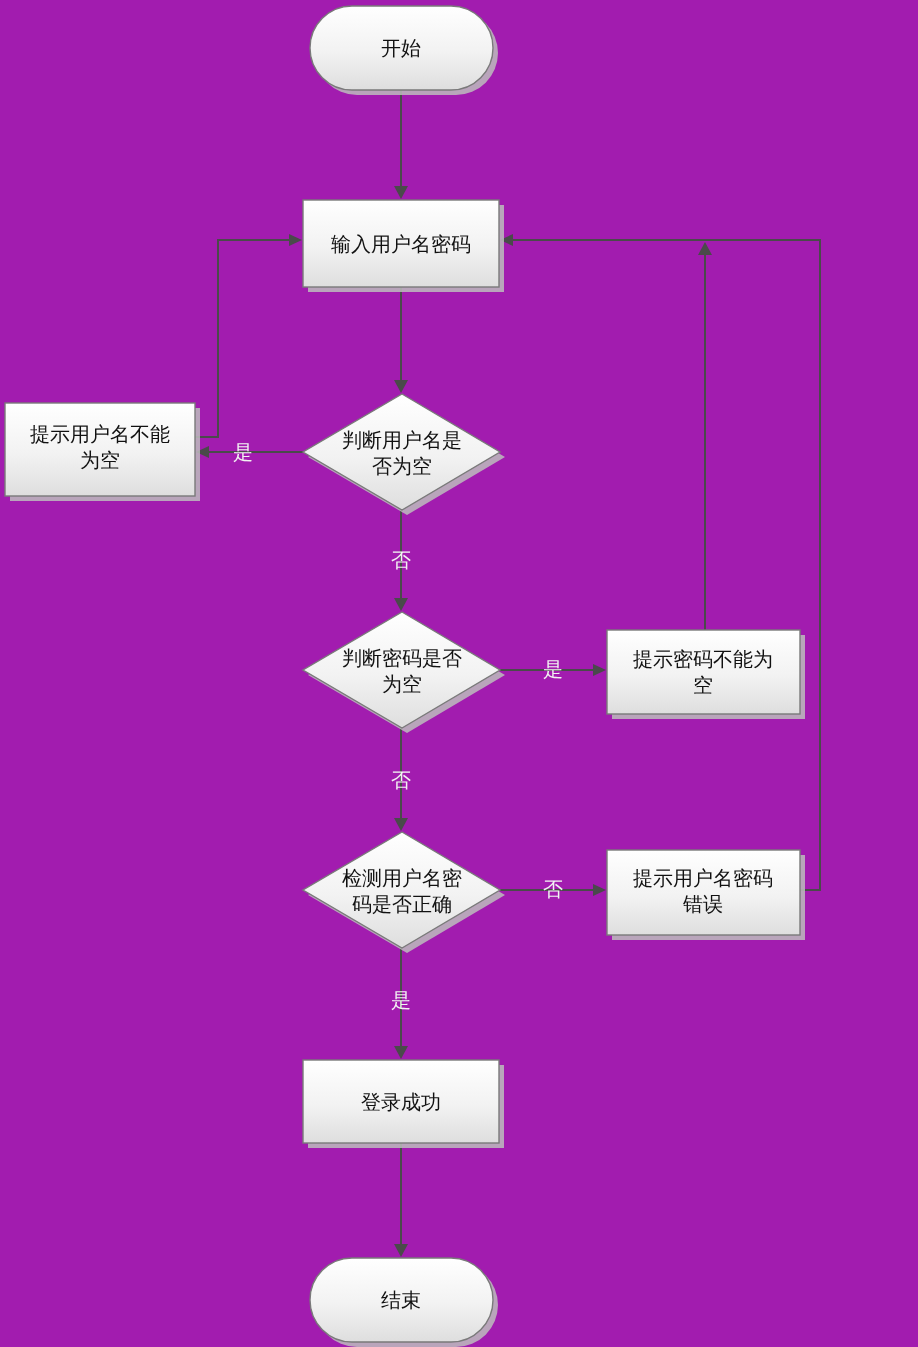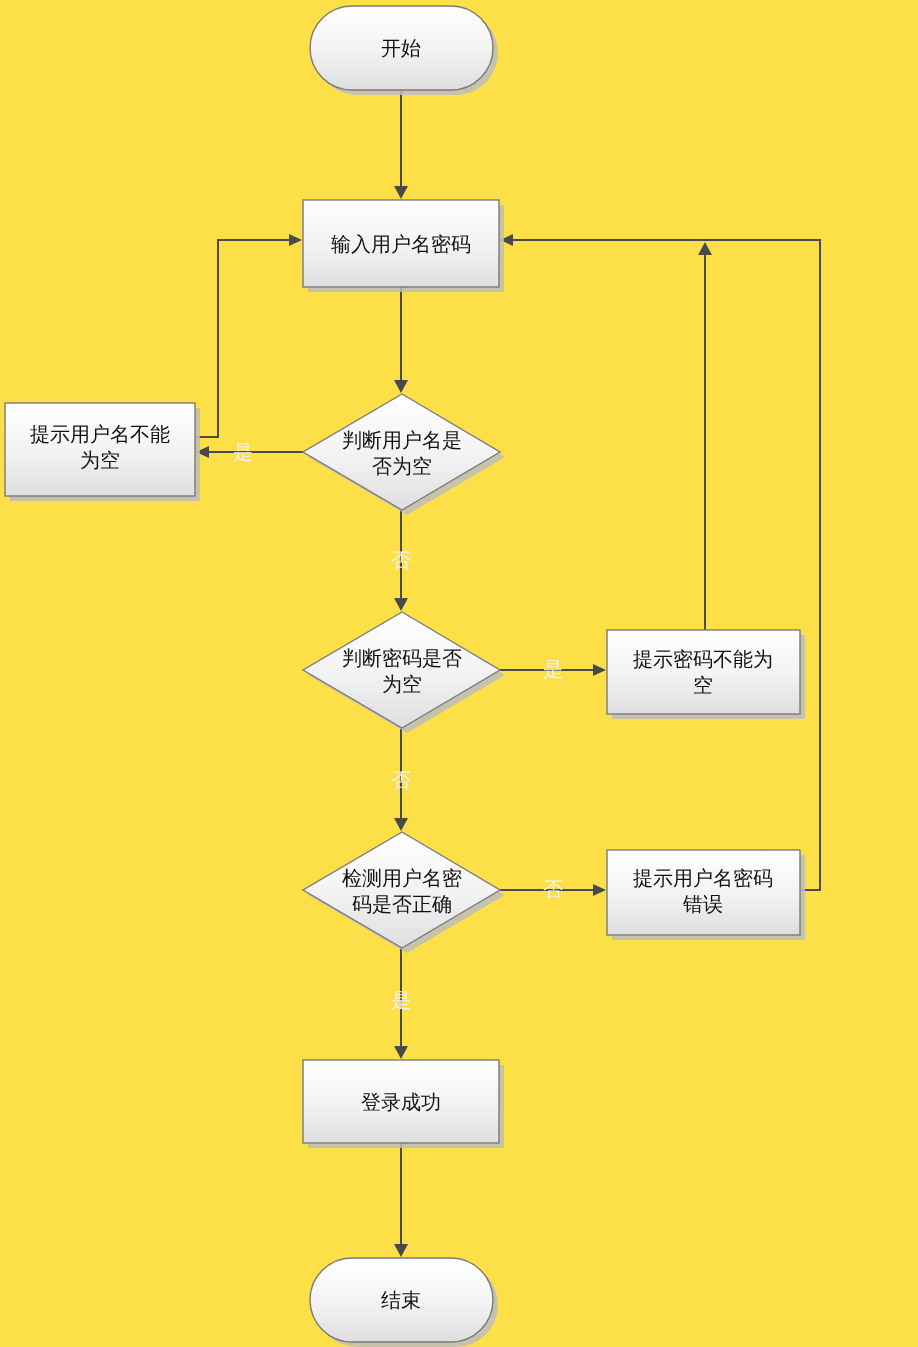--- a/index.html
+++ b/index.html
@@ -1,19 +1,19 @@
 <!DOCTYPE html>
 <html><head>
 <meta charset="utf-8">
 <style>
   html,body { margin:0; padding:0; background:#000; }
   .stage {
     position:relative;
     width:918px; height:1347px;
-    background:#fde047;
+    background:#a21caf;
     font-family:"Liberation Serif","DejaVu Serif",serif;
     overflow:hidden;
   }
   svg { display:block; }
   .shadow   { fill:#bdbdbd; opacity:0.85; }
   .node     { fill:url(#nodeGrad); stroke:#7a7a7a; stroke-width:1.4; }
   .edge     { stroke:#4a4a4a; stroke-width:2; fill:none; }
   .ah       { fill:#4a4a4a; stroke:none; }
   .nlabel   { fill:#111111; font-size:20px; font-family:"Liberation Serif","DejaVu Serif",serif; text-anchor:middle; }
   .elabel   { fill:#f2f2f2; font-size:20px; font-family:"Liberation Serif","DejaVu Serif",serif; text-anchor:middle; }

